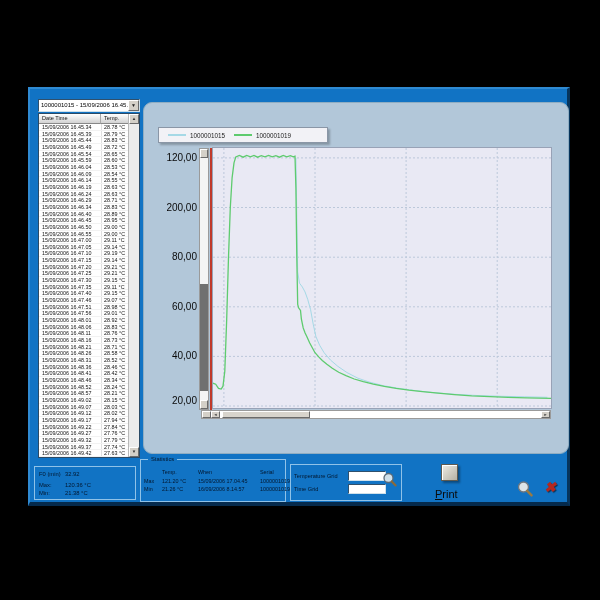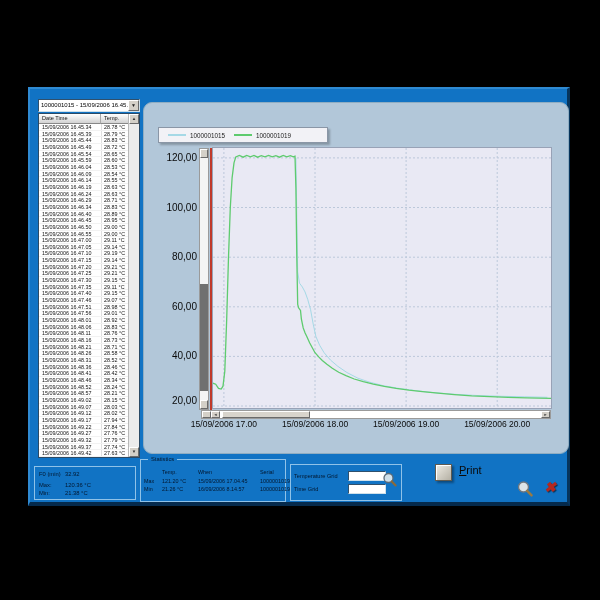--- a/index.html
+++ b/index.html
@@ -69,21 +69,21 @@
   .stats-title{position:absolute;top:-4px;left:7px;background:#1173c4;padding:0 3px;font-size:5.8px;}
   .stats-grid{display:grid;grid-template-columns:18px 36px 62px 26px;font-size:5.4px;line-height:8.5px;}
   .stats-grid span{white-space:nowrap;}
   .grid-panel{left:260px;top:375px;width:112px;height:37px;padding:4px 3px;}
   .grid-row{display:flex;align-items:center;height:13px;font-size:5.6px;}
   .grid-row .glab{width:54px;}
   .grid-input{width:38px;height:10px;background:#fff;border:1px solid;border-color:#30506c #cfe0ea #cfe0ea #30506c;
               font-size:6px;padding:0 1px;}
   .mag-btn{position:absolute;right:3px;top:7px;width:16px;height:16px;background:transparent;border:none;}
   
-  .print-btn{position:absolute;left:405px;top:375px;display:flex;align-items:flex-start;gap:7px;cursor:default;}
+  .print-btn{position:absolute;left:405px;top:375px;display:flex;align-items:flex-end;gap:7px;cursor:default;flex-direction:column;}
   .print-icon{width:17px;height:17px;background:linear-gradient(135deg,#efece4,#b4b0a4);
               border:1px solid #5e5a50;box-shadow:inset 1px 1px 0 #fff,1.5px 1.5px 2px rgba(0,0,0,0.35);}
   .print-label{font-size:11px;color:#0a0a0a;}
   .print-label .accel{text-decoration:underline;}
   .zoom-btn{position:absolute;left:486px;top:391px;width:18px;height:18px;}
   .close-btn{position:absolute;left:510px;top:388px;width:20px;height:20px;font-size:14px;font-weight:bold;
              color:#b5281e;text-shadow:1px 1px 1px rgba(0,0,0,0.55);line-height:20px;text-align:center;
              font-style:italic;}
 </style>
 </head>
@@ -320,21 +320,21 @@
           <span class="swatch" style="background: rgb(94, 203, 110);"></span>
           <span class="legend-label">1000001019</span>
         </span>
       </div>
 
       <div class="yticks" id="yticks">
           <div class="ytick" style="top: 292px;">20,00</div>
           <div class="ytick" style="top: 247.397px; padding-left: 24px;">40,00</div>
           <div class="ytick" style="top: 197.779px; margin-left: 8px;">60,00</div>
           <div class="ytick" style="top: 148.16px;">80,00</div>
-          <div class="ytick" style="top: 98.542px;">100,00</div>
+          <div class="ytick" style="top: 98.542px;">200,00</div>
           <div class="ytick" style="top: 48.9237px;">120,00</div>
         </div>
 
       <div class="plot-vscroll">
         <div class="vs-btn" style="top:0;"></div>
         <div class="vs-dark"></div>
         <div class="vs-btn" style="bottom:0;"></div>
       </div>
 
       <div class="redline"></div>
@@ -356,26 +356,20 @@
           </svg>
       </div>
 
       <div class="plot-hscroll">
         <div class="hs-btn" style="left:0;"></div>
         <div class="hs-btn" style="left:9px;">◄</div>
         <div class="hs-thumb"></div>
         <div class="hs-btn" style="right:0;">►</div>
       </div>
 
-      <div class="xticks" id="xticks">
-          <div class="xtick" style="left: -34.0674px;">15/09/2006 17.00</div>
-          <div class="xtick" style="left: 57.0377px;">15/09/2006 18.00</div>
-          <div class="xtick" style="left: 148.143px;">15/09/2006 19.00</div>
-          <div class="xtick" style="left: 239.248px;">15/09/2006 20.00</div>
-        </div>
     </div>
 
     <div class="panel f0-panel">
       <div class="f0-row">
           <span class="lab">F0 (min)</span>
           <span>32.92</span>
         </div>
       <div class="f0-gap"></div>
       <div class="f0-row">
           <span class="lab">Max:</span>

